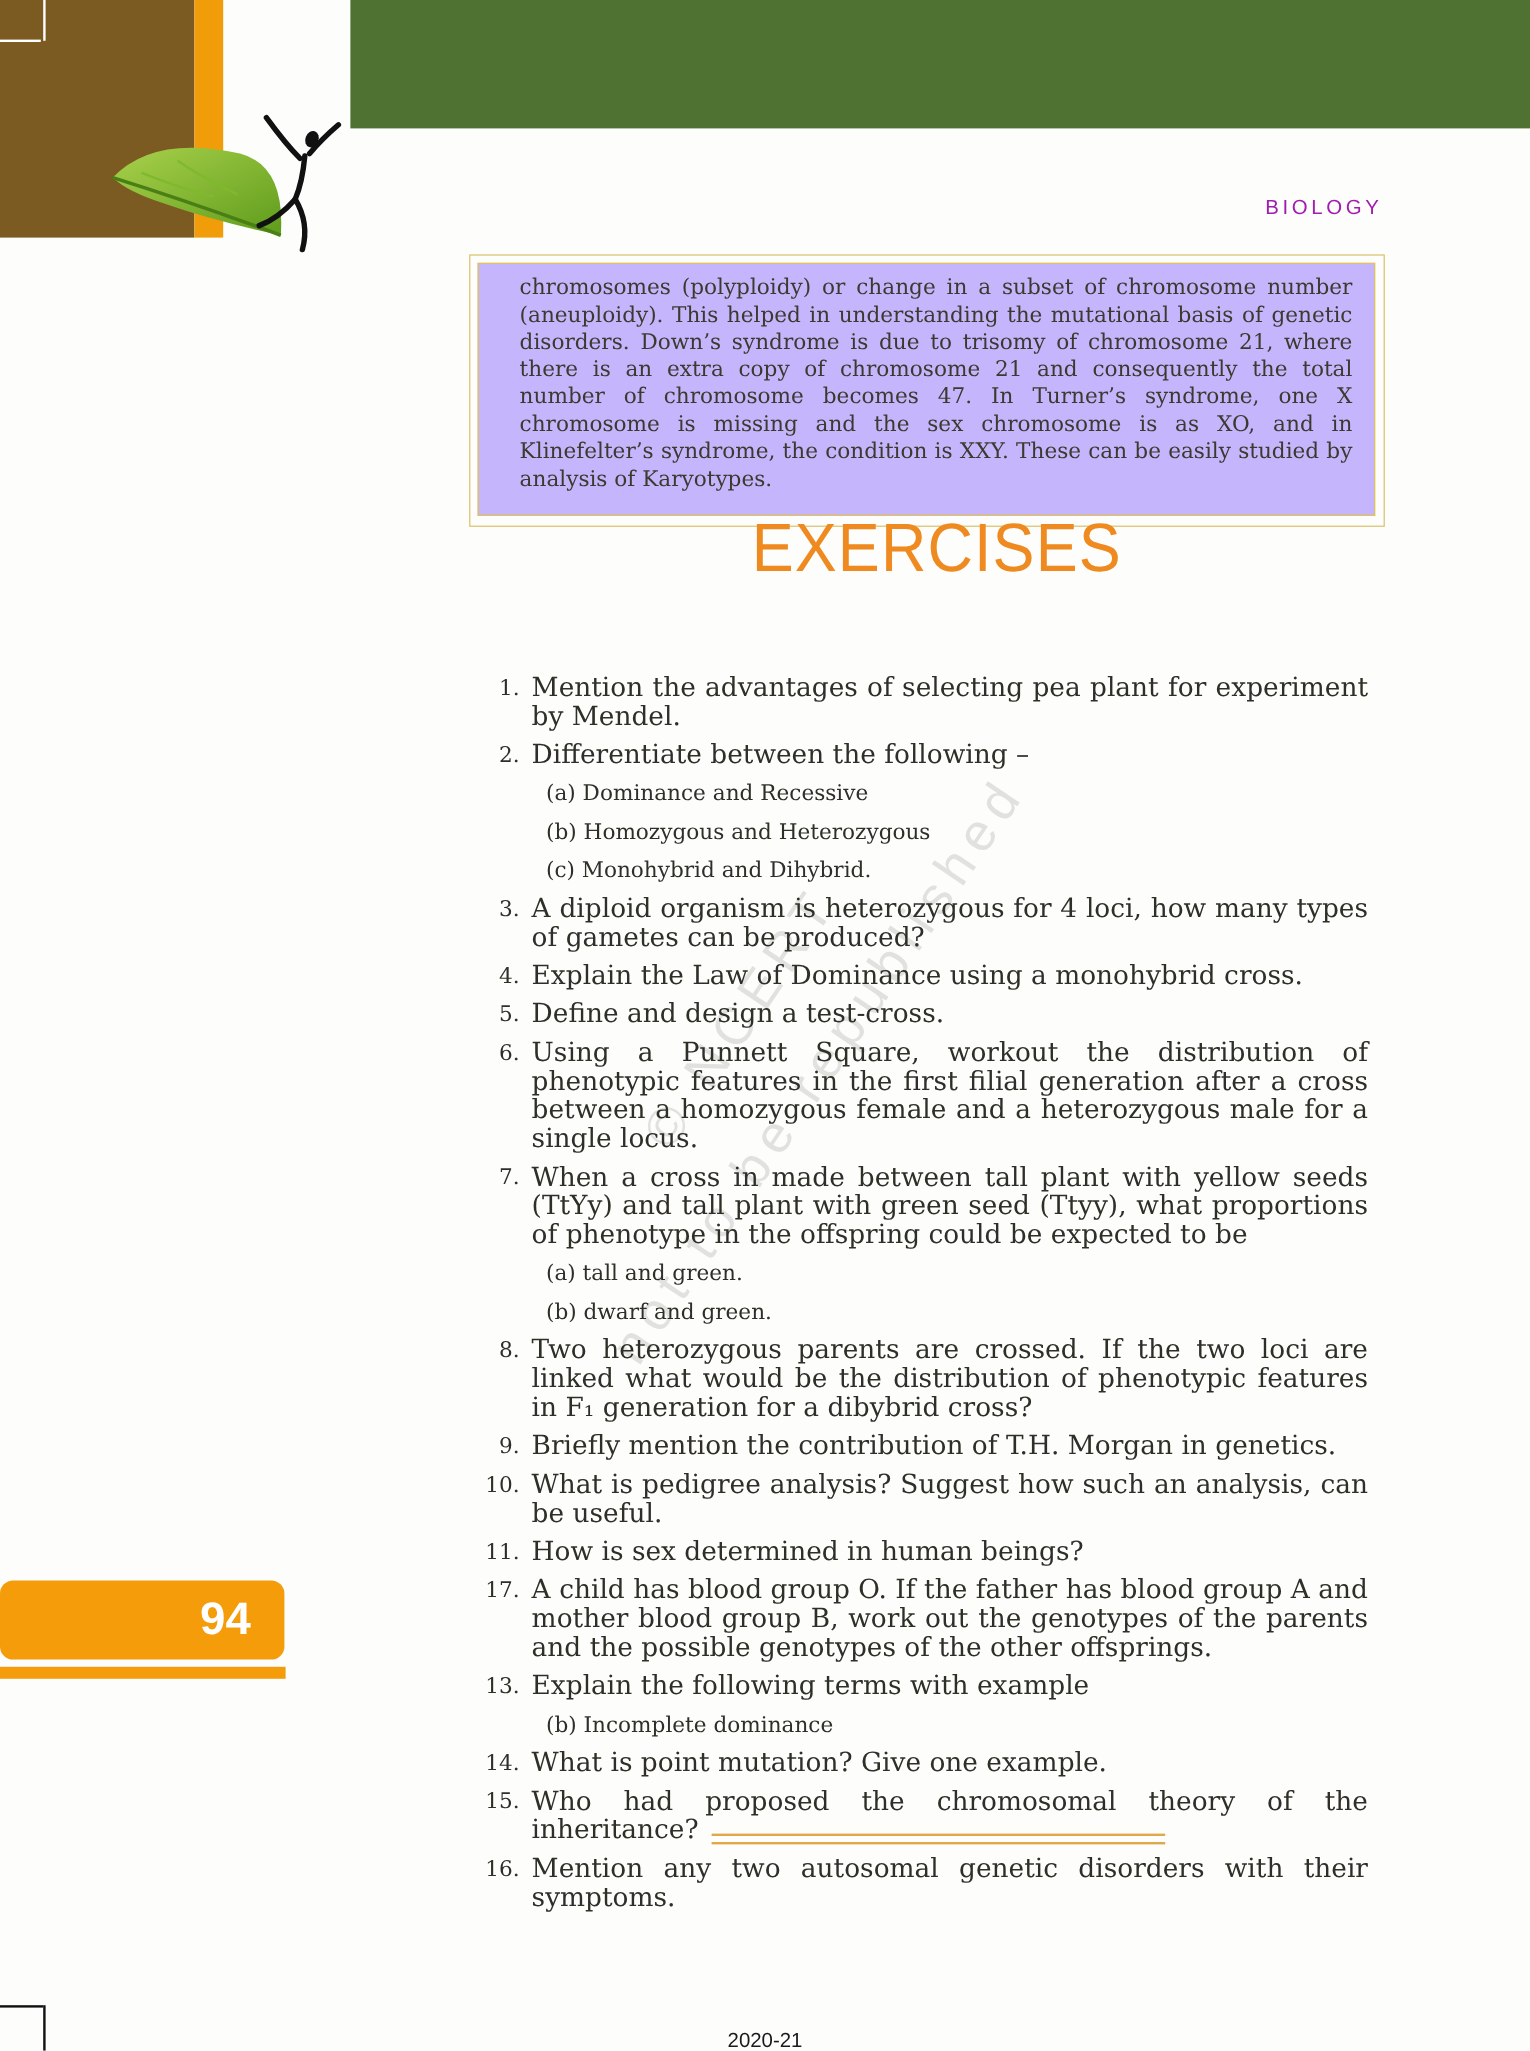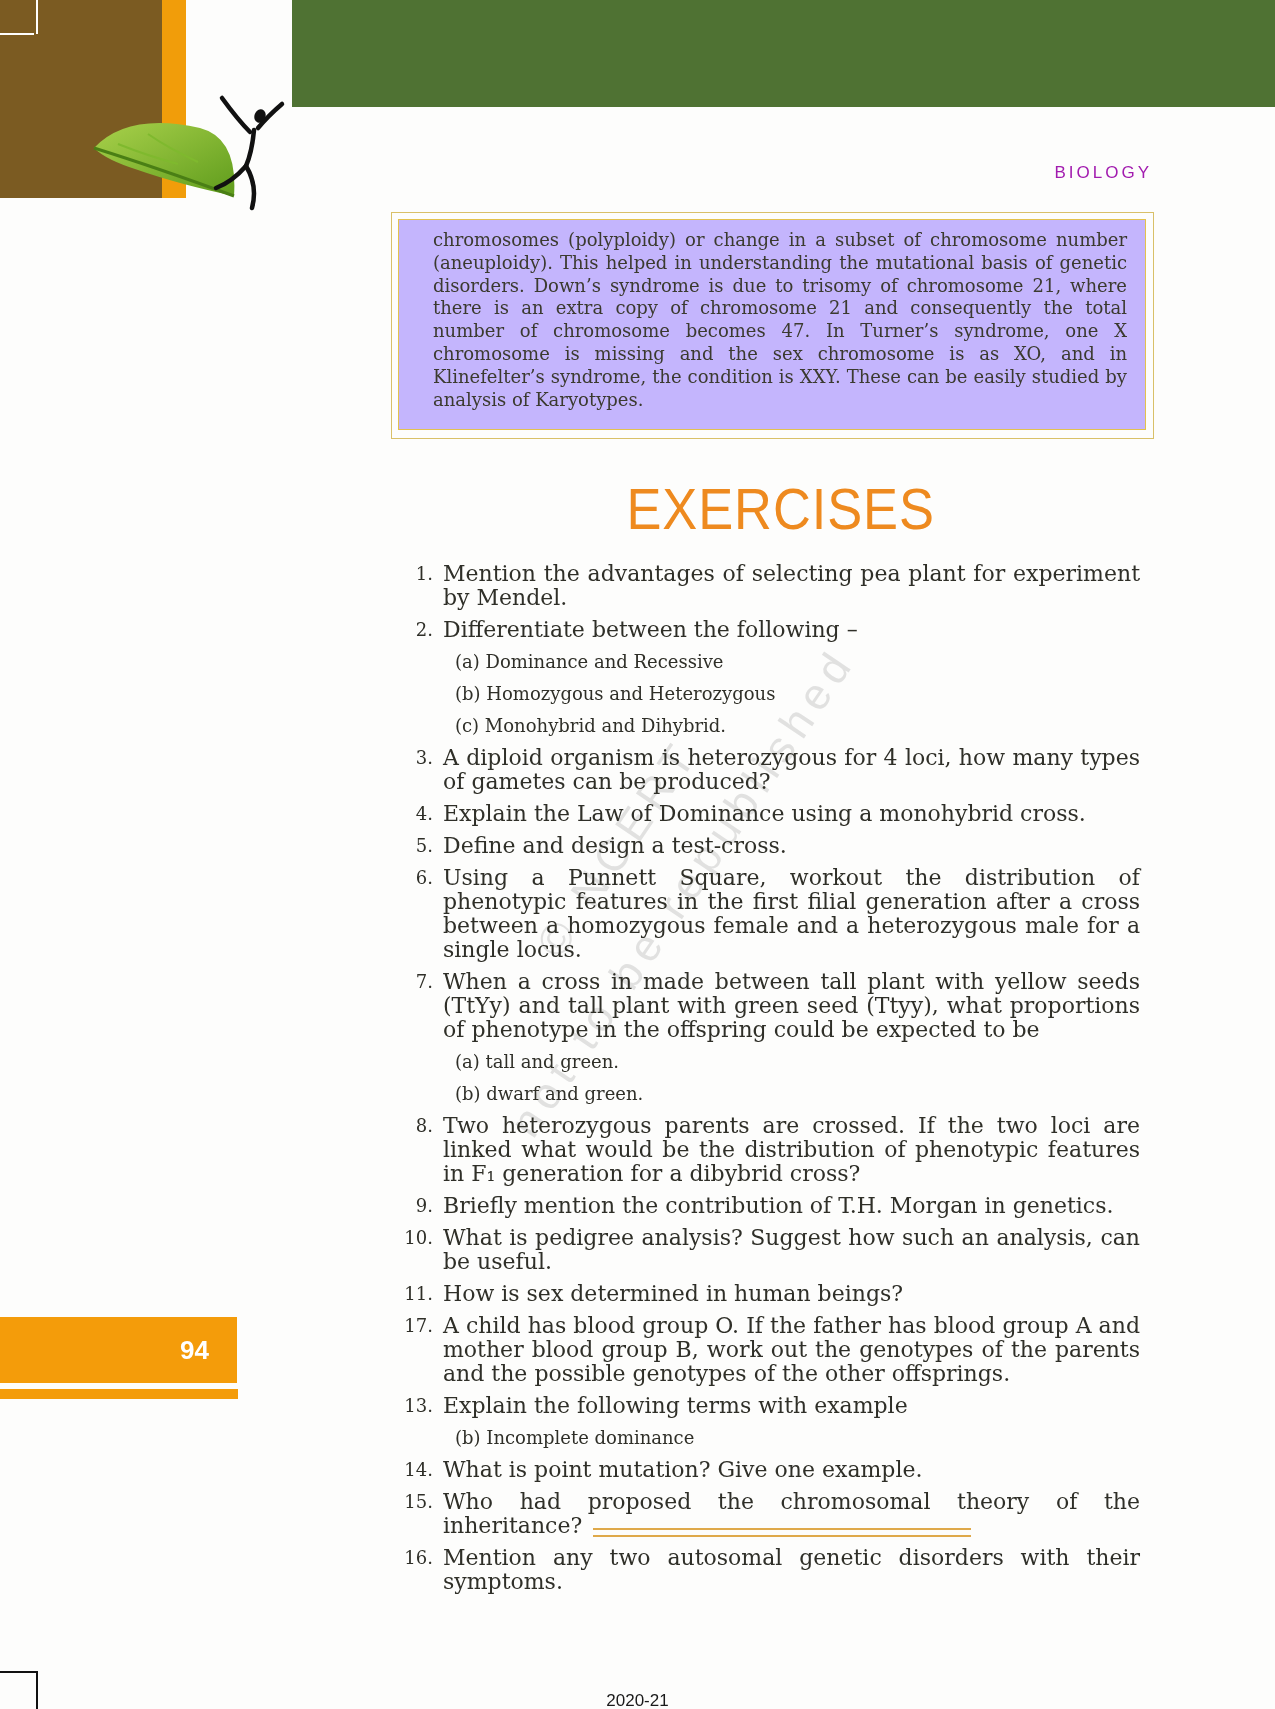--- a/index.html
+++ b/index.html
@@ -21,37 +21,37 @@
   .biology-label{left:952px;top:163px;width:200px;text-align:right;
     font-family:"Liberation Sans",sans-serif;font-size:17px;letter-spacing:3px;
     color:#a21caf;}
   
   .box-outer{left:391px;top:212px;width:761px;height:225px;border:1px solid #d9c068;background:transparent;}
   .summary-box{left:398px;top:219px;width:748px;height:211px;background:#c4b5fd;
     border:1px solid #e3c24e;box-sizing:border-box;}
   .summary-text{padding:9px 18px 0 34px;font-size:18px;line-height:22.8px;
     text-align:justify;color:#3b3a2f;}
   
-  .ex-title{left:412px;top:476px;width:738px;text-align:center;
+  .ex-title{left:412px;top:424px;width:738px;text-align:center;
     font-family:"Liberation Sans",sans-serif;font-size:57px;font-weight:400;
     color:#ee8a1f;letter-spacing:1px;}
   .ex-title span{display:inline-block;transform:scaleX(0.92);}
   .ex-list{left:370px;top:562px;width:782px;}
   .ex-item{display:flex;margin-bottom:8px;}
   .ex-num{width:63px;flex:0 0 63px;text-align:right;font-size:18px;line-height:24px;}
   .ex-text{margin-left:10px;width:697px;font-size:22px;line-height:24px;text-align:justify;}
   .ex-sub{margin-left:85px;width:697px;font-size:18px;line-height:24px;margin-bottom:8px;}
   
   .end-rule{left:593px;width:378px;height:1.5px;background:#dfa94a;}
   .end-rule.r1{top:1528px;}
   .end-rule.r2{top:1535px;}
   
   .page-box{left:0;top:1317px;width:237px;height:66px;background:#f49c0a;
     color:#ffffff;font-family:"Liberation Sans",sans-serif;font-weight:700;
-    font-size:26px;line-height:66px;text-align:right;padding-right:28px;box-sizing:border-box;}
+    font-size:38px;line-height:66px;text-align:right;padding-right:28px;box-sizing:border-box;border-radius:11px;}
   .page-bar{left:0;top:1389px;width:238px;height:10px;background:#f49c0a;}
   
   .footer-year{left:0;top:1691px;width:1275px;text-align:center;
     font-family:"Liberation Sans",sans-serif;font-size:17px;color:#1a1a1a;}
   
   .watermark{left:330px;top:640px;width:640px;height:460px;
     display:flex;flex-direction:column;align-items:center;justify-content:center;
     transform:rotate(-56deg);opacity:0.5;z-index:0;pointer-events:none;}
   .watermark span{font-family:"Liberation Sans",sans-serif;color:#c6c6c6;
     font-size:44px;letter-spacing:8px;line-height:78px;white-space:nowrap;}

